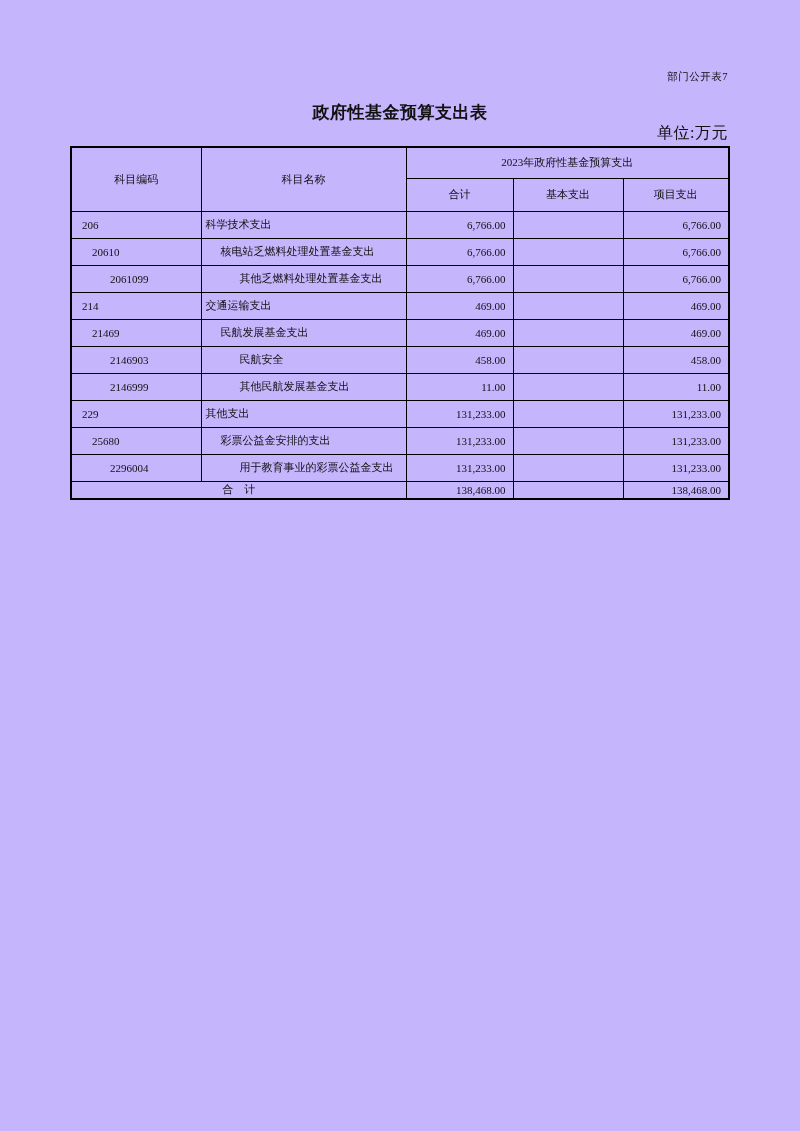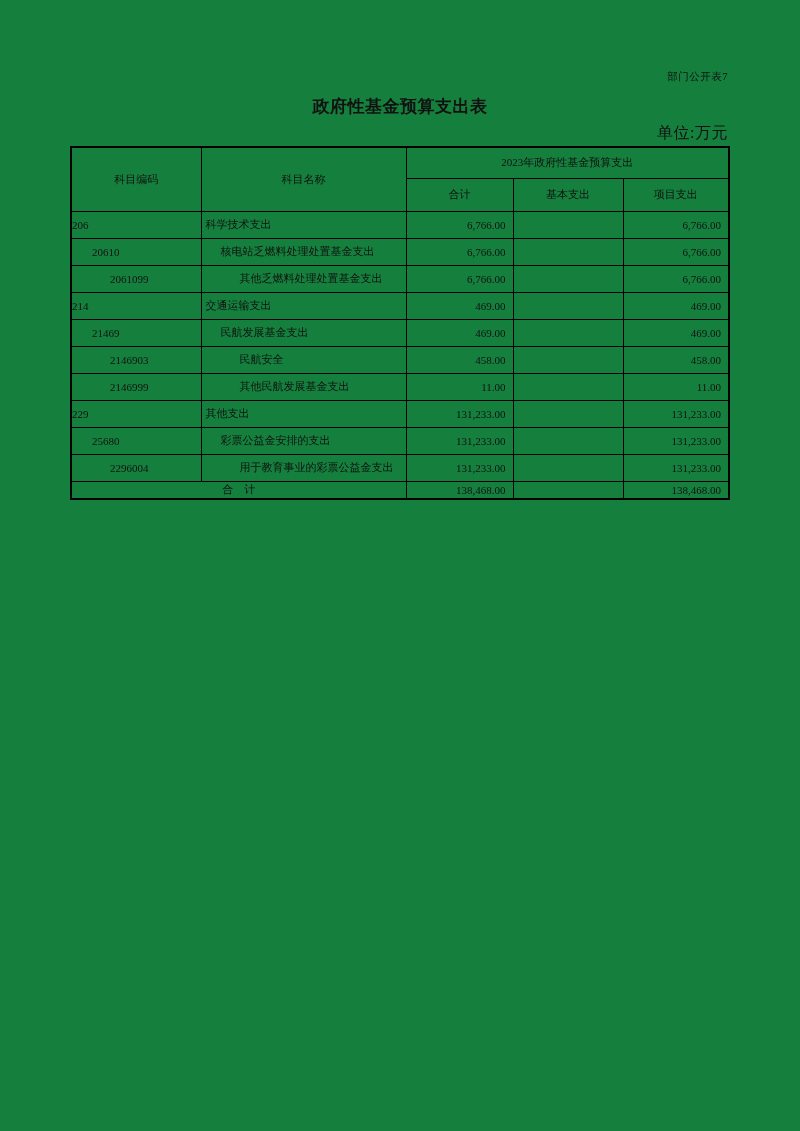--- a/index.html
+++ b/index.html
@@ -5,33 +5,33 @@
   * { margin: 0; padding: 0; box-sizing: border-box; }
   html, body { background: #ffffff; }
   body {
     width: 800px; height: 1131px;
     font-family: "Liberation Serif", "DejaVu Serif", serif;
     color: #111;
   }
   .page {
     position: relative;
     width: 800px; height: 1131px;
-    background: #15803d;
+    background: #c4b5fd;
     overflow: hidden;
   }
   .doc-label {
     position: absolute;
     top: 70px; right: 72px;
     font-size: 10.5px;
     letter-spacing: 0.5px;
     white-space: nowrap;
   }
   .title {
     position: absolute;
-    top: 95px; left: 0;
+    top: 101px; left: 0;
     width: 100%;
     text-align: center;
     font-size: 17px;
     font-weight: bold;
     letter-spacing: 0.5px;
   }
   .unit-label {
     position: absolute;
     top: 123px; right: 72px;
     font-size: 16px;
@@ -55,21 +55,21 @@
     vertical-align: middle;
   }
   thead tr.group-row { height: 31px; }
   thead tr.sub-row { height: 33px; }
   tbody tr.data-row { height: 27px; }
   tbody tr.total-row { height: 18px; }
   th.center, td.center { text-align: center; }
   td.code { text-align: left; }
   td.name { text-align: left; }
   td.num { text-align: right; padding-right: 7px; }
-  td.lv1 { padding-left: 0; }
+  td.lv1 { padding-left: 10px; }
   td.lv2 { padding-left: 20px; }
   td.lv3 { padding-left: 38px; }
   td.name.lv1 { padding-left: 4px; }
   td.name.lv2 { padding-left: 19px; }
   .page-num {
     position: absolute;
     top: 1085px; left: 0;
     width: 100%;
     text-align: center;
     font-size: 10.5px;

